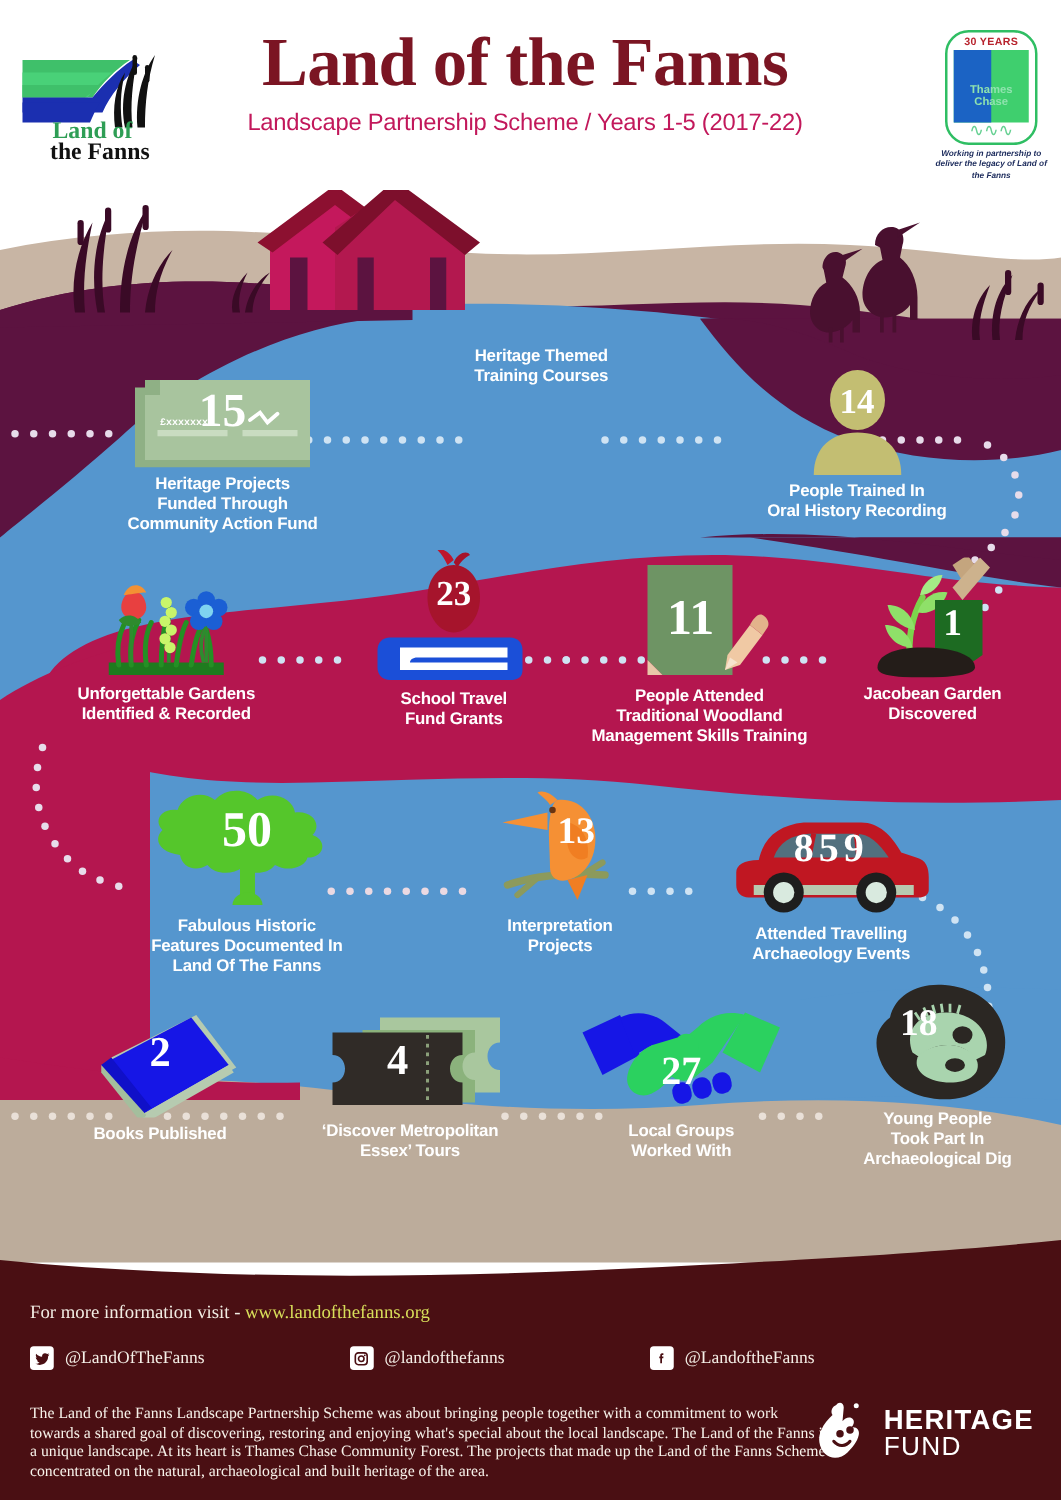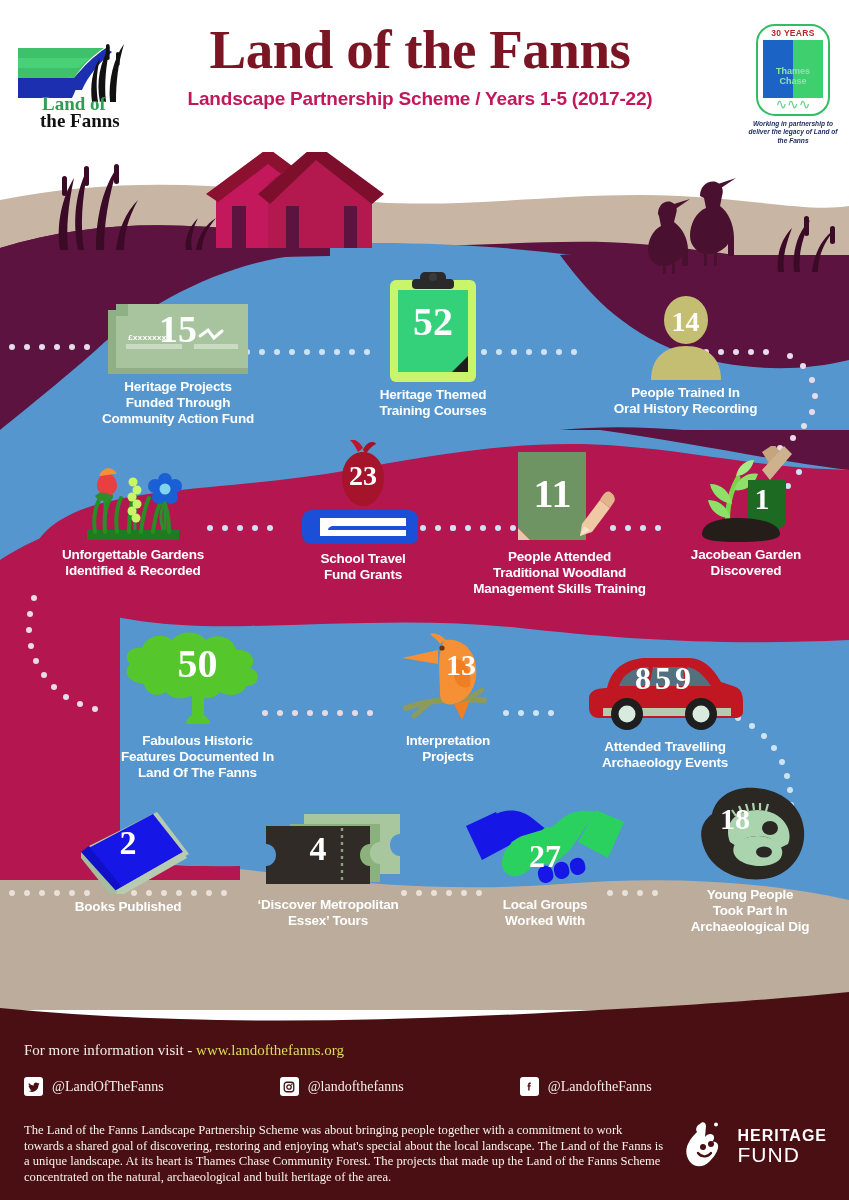--- a/index.html
+++ b/index.html
@@ -6,21 +6,21 @@
   body{width:849px;height:1200px;position:relative;overflow:hidden;
        font-family:"Liberation Sans", sans-serif;}
 
   
   .header{position:absolute;left:0;top:0;width:849px;height:152px;background:#ffffff;z-index:40;}
   .logo-left{position:absolute;left:12px;top:26px;width:120px;height:105px;}
   .logo-left svg{display:block;}
   .title-block{position:absolute;left:140px;top:22px;width:560px;text-align:center;}
   .main-title{font-family:"Liberation Serif", serif;font-weight:bold;font-size:55px;
        color:#7B1523;letter-spacing:-0.5px;line-height:1;margin:0;}
-  .sub-title{font-family:"Liberation Sans", sans-serif;font-weight:bold;font-size:19px;
+  .sub-title{font-family:"Liberation Sans", sans-serif;font-weight:normal;font-size:19px;
        color:#C2185B;margin:11px 0 0 0;letter-spacing:-0.2px;}
   .logo-right{position:absolute;left:745px;top:24px;width:96px;height:120px;text-align:center;}
   .tc-badge{width:70px;height:88px;margin:0 auto;position:relative;border:2px solid #2FBE63;
        border-radius:19px;background:#ffffff;overflow:hidden;}
   .tc-30{position:absolute;left:0;top:2px;width:100%;text-align:center;font-size:8.5px;
        font-weight:bold;color:#B8242E;letter-spacing:0.3px;}
   .tc-inner{position:absolute;left:5px;top:14px;width:60px;height:58px;background:#3FCF6E;}
   .tc-blue{position:absolute;left:0;top:0;width:30px;height:58px;background:#1B63C4;}
   .tc-words{position:absolute;left:0;top:26px;width:100%;text-align:center;color:#8FE3AE;
        font-size:9px;line-height:10px;font-weight:bold;}
@@ -49,21 +49,21 @@
   .soc{display:flex;align-items:center;margin-right:52px;}
   .soc .sq{width:19px;height:19px;background:#ffffff;border-radius:3px;display:flex;
        align-items:center;justify-content:center;margin-right:9px;}
   .soc .sq svg{display:block;}
   .soc .handle{font-family:"Liberation Serif", serif;font-size:14px;color:#F5F0E8;}
   .blurb{position:absolute;left:24px;top:108px;width:640px;font-family:"Liberation Serif", serif;
        font-size:12.6px;line-height:15.5px;color:#F7F2EA;}
   .hf-logo{position:absolute;right:22px;top:105px;display:flex;align-items:center;}
   .hf-text{margin-left:9px;color:#ffffff;font-family:"Liberation Sans", sans-serif;
        font-weight:bold;line-height:1;}
-  .hf-text .l1{font-size:16px;letter-spacing:1px;}
+  .hf-text .l1{font-size:22px;letter-spacing:1px;}
   .hf-text .l2{font-size:21px;letter-spacing:1px;font-weight:normal;}
 </style>
 </head>
 <body>
 
 <div class="canvas">
 <svg width="849" height="1200" viewBox="0 0 849 1200">
 
   <rect x="0" y="0" width="849" height="152" fill="#ffffff"></rect>
 
@@ -345,31 +345,20 @@
       <path d="M92,32 L100,26 L106,34 L114,27" stroke="#ffffff" stroke-width="3" fill="none" stroke-linecap="round"></path>
     </svg>
     <div class="num" style="left:0;right:0;top:6px;font-size:38px;">15</div>
   </div>
   <div class="cap">Heritage Projects
 Funded Through
 Community Action Fund</div>
 </div>
 
 <div class="stat" style="left:333px;top:272px;width:200px;">
-  <div class="icon" style="width:86px;height:110px;">
-    <svg width="86" height="110" viewBox="0 0 86 110">
-      <rect x="0" y="8" width="86" height="102" rx="6" fill="#C9F56A"></rect>
-      <rect x="8" y="18" width="70" height="82" fill="#35D17A"></rect>
-      <path d="M62,100 L78,100 L78,84 Z" fill="#1E1E1E"></path>
-      <rect x="30" y="0" width="26" height="14" rx="5" fill="#2A2A2A"></rect>
-      <rect x="22" y="7" width="42" height="10" rx="4" fill="#2A2A2A"></rect>
-      <circle cx="43" cy="5" r="4" fill="#3A3A3A"></circle>
-    </svg>
-    <div class="num" style="left:0;right:0;top:30px;font-size:40px;">52</div>
-  </div>
   <div class="cap">Heritage Themed
 Training Courses</div>
 </div>
 
 <div class="stat" style="left:578px;top:296px;width:215px;">
   <div class="icon" style="width:82px;height:84px;">
     <svg width="82" height="84" viewBox="0 0 82 84">
       <ellipse cx="41" cy="24" rx="22" ry="24" fill="#C3BE72"></ellipse>
       <path d="M6,84 C6,62 20,50 41,50 C62,50 76,62 76,84 Z" fill="#C3BE72"></path>
     </svg>

